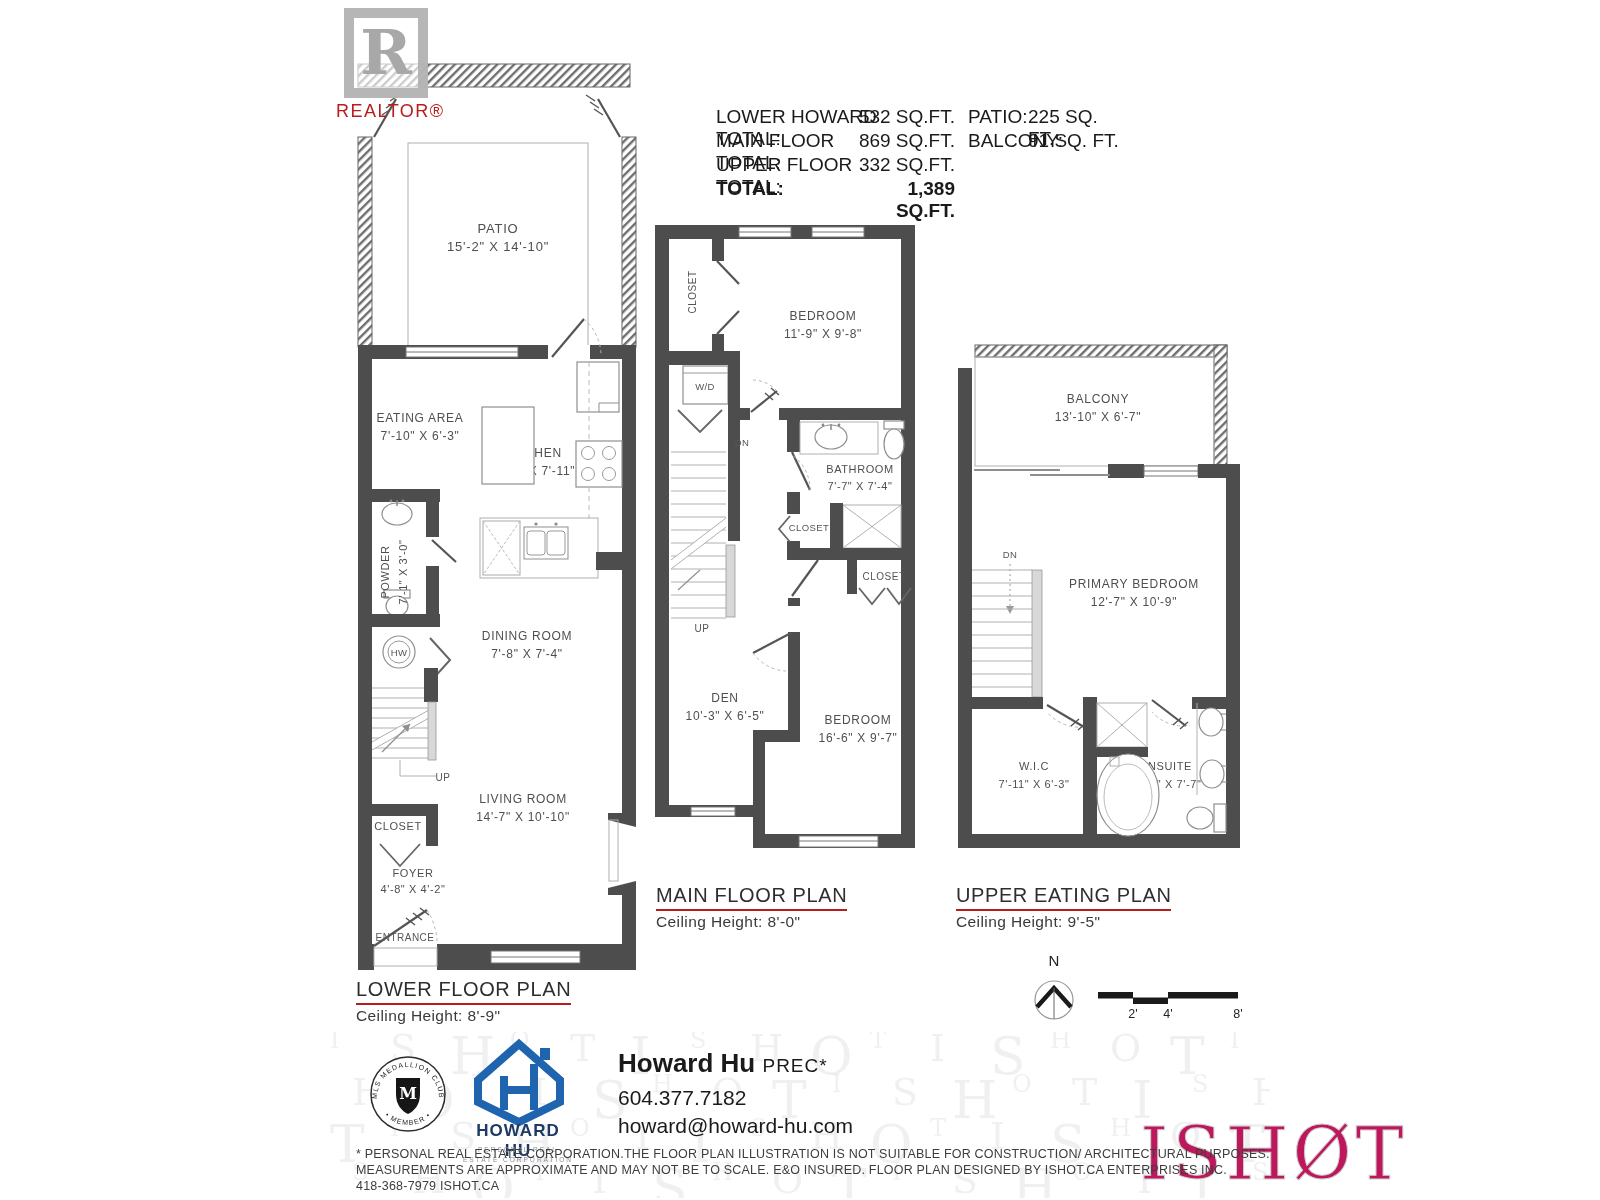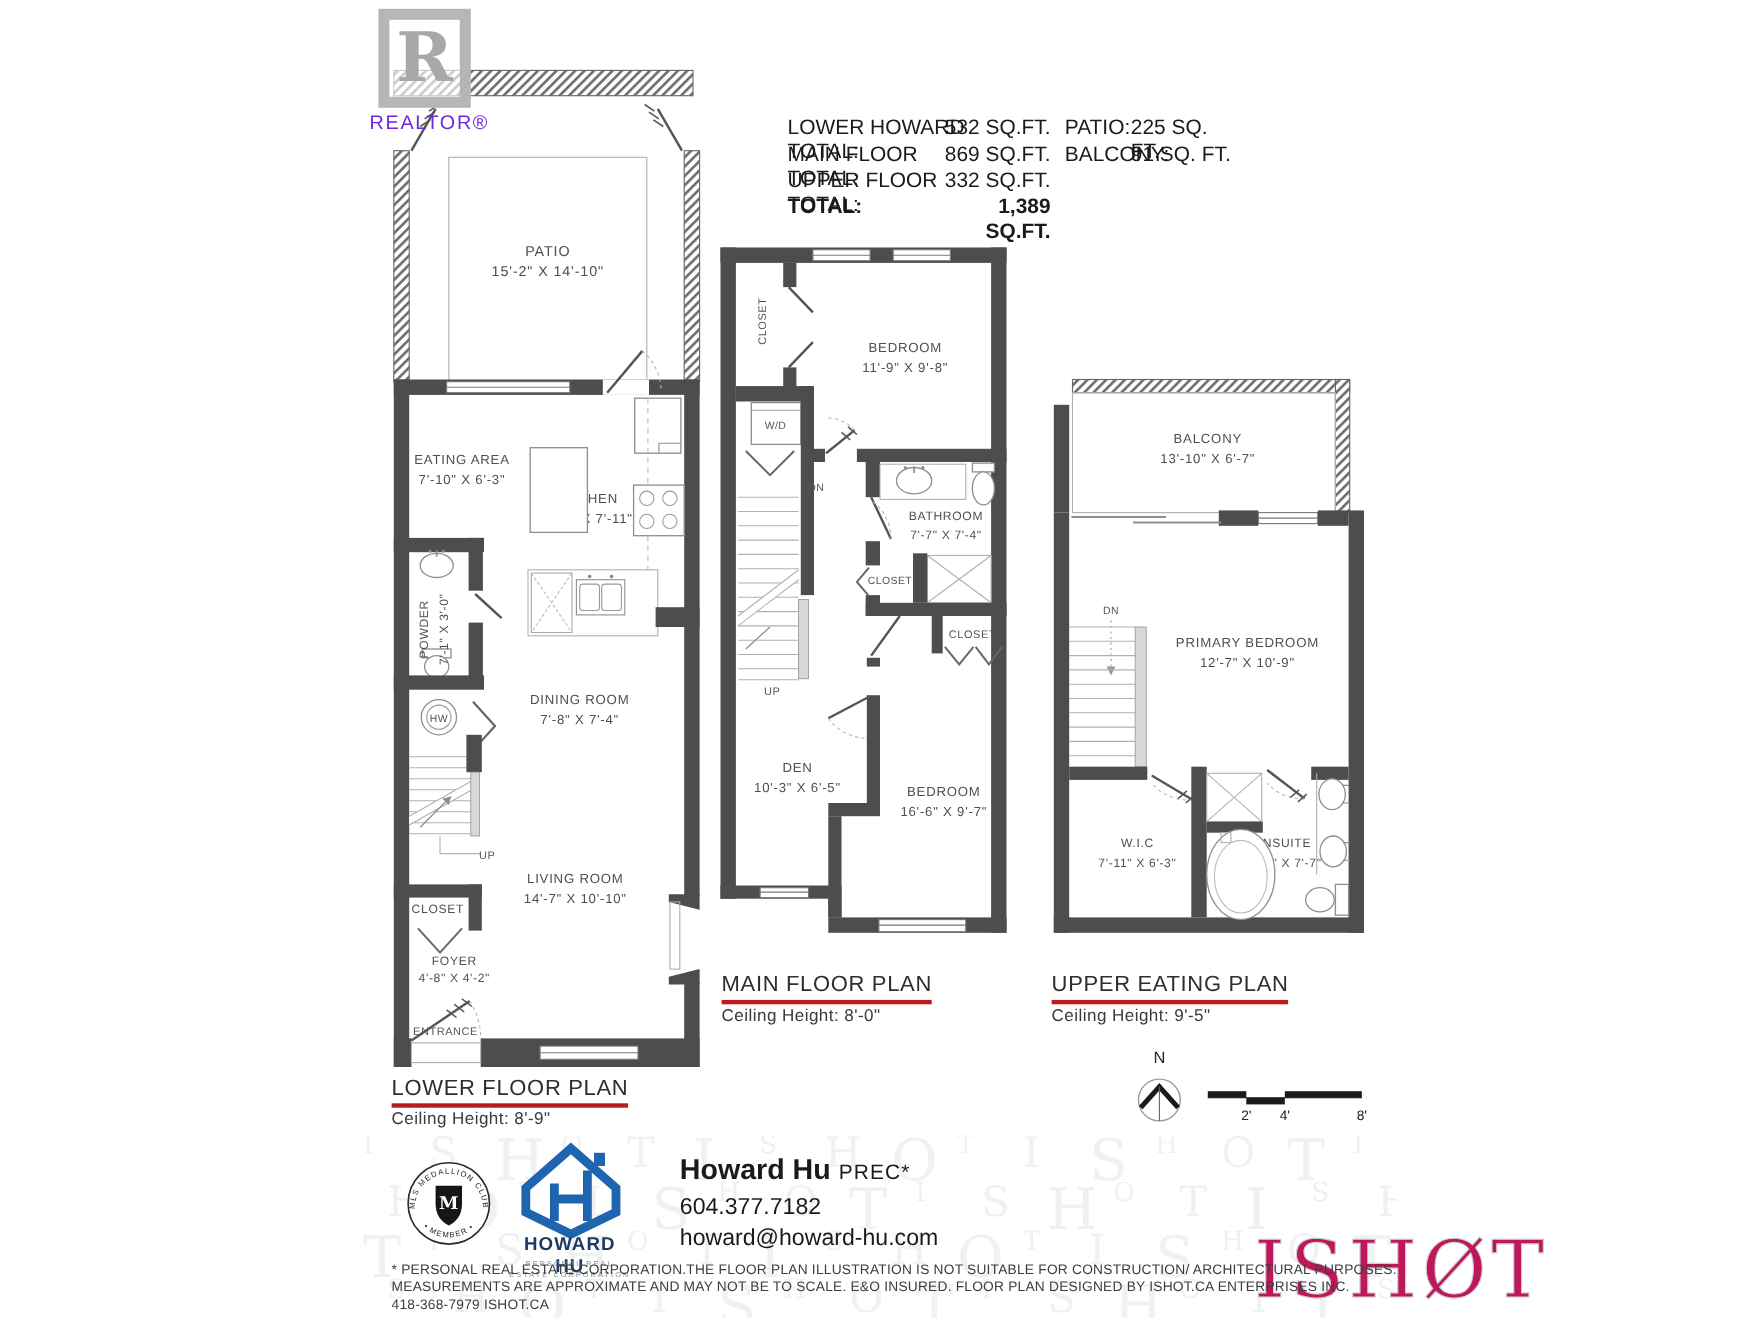--- a/index.html
+++ b/index.html
@@ -23,29 +23,29 @@
   .wall{fill:#4d4d4d;}
   .winda{fill:#fff;stroke:#777;stroke-width:1;}
   .thin{fill:none;stroke:#b0b0b0;stroke-width:1;}
   .fix{fill:#fff;stroke:#8f8f8f;stroke-width:1.2;}
   .leaf{stroke:#555;stroke-width:2.2;fill:none;}
   .arc{stroke:#b5b5b5;stroke-width:1;fill:none;stroke-dasharray:3 3;}
   .rail{fill:#d8d8d8;stroke:#999;stroke-width:.8;}
   .tick{stroke:#555;stroke-width:1.4;fill:none;}
   
   .plan-cap{position:absolute;color:#2e2e2e;}
-  .plan-cap .pt{font-size:20px;letter-spacing:.6px;border-bottom:4px solid #b91c1c;
+  .plan-cap .pt{font-size:20px;letter-spacing:.6px;border-bottom:2px solid #b91c1c;
                 display:inline-block;padding-bottom:2px;font-weight:500;}
   .plan-cap .ph{font-size:15.5px;margin-top:2px;color:#3a3a3a;letter-spacing:.4px;}
   
   #rframe{left:344px;top:8px;width:64px;height:70px;border:10px solid rgba(176,176,176,.92);
           background:rgba(255,255,255,.65);text-align:center;}
   #rframe span{font-family:"DejaVu Serif",serif;font-weight:bold;font-size:62px;
                line-height:70px;color:#a8a8a8;}
-  #rword{left:336px;top:101px;font-size:18px;letter-spacing:1.5px;color:#6d28d9;}
+  #rword{left:336px;top:101px;font-size:18px;letter-spacing:1.5px;color:#b91c1c;}
   
   #wmband{left:330px;top:1032px;width:940px;height:166px;overflow:hidden;}
   .wm-ch{position:absolute;color:#5a6478;opacity:.09;font-family:"DejaVu Serif",serif;}
   #wmlogo{left:1140px;top:1112px;font-family:"DejaVu Serif",serif;font-size:72px;
           letter-spacing:4px;color:#be185d;-webkit-text-stroke:1px #cfcfcf;}
   #agent-name{left:618px;top:1048px;font-size:26px;font-weight:bold;}
   #agent-name .prec{font-weight:normal;font-size:19px;letter-spacing:1px;}
   #agent-phone{left:618px;top:1086px;font-size:21px;}
   #agent-email{left:618px;top:1114px;font-size:21px;}
   #hh-name{left:462px;top:1121px;width:112px;text-align:center;font-size:17px;

